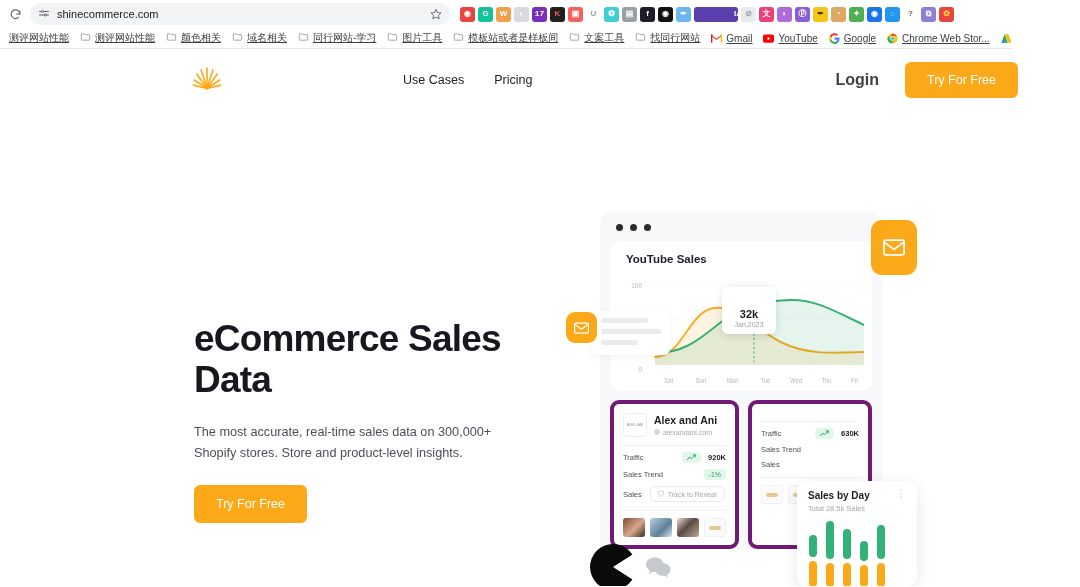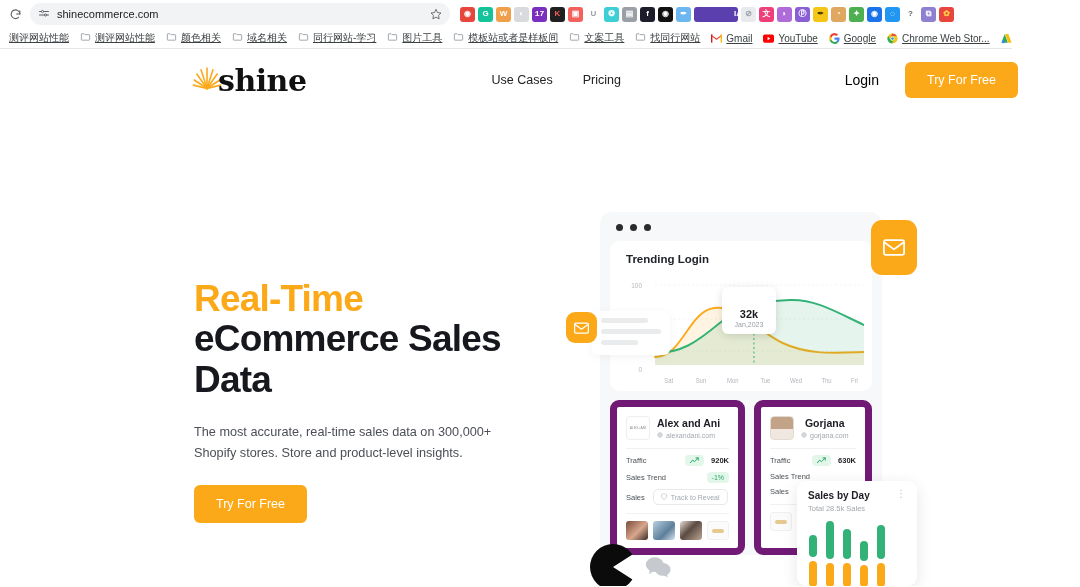--- a/index.html
+++ b/index.html
@@ -128,21 +128,21 @@
   .nav-link {
     font-size: 12.5px;
     color: #222;
   }
   .header-right {
     margin-left: auto;
     display: flex;
     align-items: center;
     gap: 26px;
   }
-  .login-link { font-size: 14px; color: #000000; }
+  .login-link { font-size: 16px; color: #404040; font-weight: bold; }
   .btn-orange {
     background: #FBA919;
     color: #fff;
     font-size: 12.5px;
     border: none;
     border-radius: 6px;
     padding: 11px 22px;
     cursor: pointer;
     font-family: "Liberation Sans", sans-serif;
   }
@@ -217,24 +217,23 @@
     min-width: 54px;
   }
   .tooltip .val { font-size: 11px; font-weight: 700; color: #1b1d22; margin-top: 16px; }
   .tooltip .lbl { font-size: 7px; color: #9aa0a6; margin-top: 1px; }
 
   
   .cards { display: flex; gap: 9px; margin: 9px 10px 0; }
   .store-card {
     flex: 1 1 0;
     background: #fff;
-    border: 7px solid #701a75;
+    border: 4px solid #701a75;
     border-radius: 9px;
     padding: 9px 9px 8px;
-    text-align: center;
   }
   .sc-head { display: flex; align-items: center; gap: 7px; }
   .sc-logo {
     width: 24px; height: 24px;
     border-radius: 4px;
     border: 1px solid #eceef0;
     background: #fff;
     flex: 0 0 auto;
     font-size: 3.4px;
     display:flex; align-items:center; justify-content:center;
@@ -534,54 +533,53 @@
             <line x1="20" y1="30" x2="27" y2="8"></line>
             <line x1="20" y1="30" x2="8" y2="13"></line>
             <line x1="20" y1="30" x2="32" y2="13"></line>
             <line x1="20" y1="30" x2="5" y2="20"></line>
             <line x1="20" y1="30" x2="35" y2="20"></line>
             <line x1="20" y1="30" x2="4" y2="26"></line>
             <line x1="20" y1="30" x2="36" y2="26"></line>
           </g>
         </svg>
       </span>
-      <span class="logo-text">shine</span>
     </div>
 
     <nav class="nav-center">
       <a class="nav-link">Use Cases</a>
       <a class="nav-link">Pricing</a>
     </nav>
 
     <div class="header-right">
       <a class="login-link">Login</a>
       <button class="btn-orange">Try For Free</button>
     </div>
   </div>
 
   <div class="hero">
     <h1>
-      <span class="accent">Real-Time</span><br>
+      <br>
       <span>eCommerce Sales</span><br>
       <span>Data</span>
     </h1>
     <p>The most accurate, real-time sales data on 300,000+ Shopify stores. Store and product-level insights.</p>
     <button class="cta">Try For Free</button>
   </div>
 
   <div class="mock">
     <div class="mock-window">
       <div class="dots">
         <span class="dot"></span>
         <span class="dot"></span>
         <span class="dot"></span>
       </div>
 
       <div class="panel">
-        <div class="panel-title">Trending Login</div>
+        <div class="panel-title">YouTube Sales</div>
 
         <div class="chart-area">
           <svg class="chart-svg" viewBox="0 0 266 112" preserveAspectRatio="none">
             <g stroke="#eef0f2" stroke-width="1" stroke-dasharray="2 3">
               <line x1="40" y1="12" x2="266" y2="12"></line>
               <line x1="40" y1="46" x2="266" y2="46"></line>
               <line x1="40" y1="78" x2="266" y2="78"></line>
             </g>
             <path d="M40 84 C 70 84, 76 38, 104 35 C 132 32, 150 58, 178 70 C 206 82, 232 80, 266 79 L266 92 L40 92 Z" fill="#FBA919" opacity="0.13"></path>
             <path d="M40 84 C 70 84, 76 38, 104 35 C 132 32, 150 58, 178 70 C 206 82, 232 80, 266 79" fill="none" stroke="#FBA919" stroke-width="2" stroke-linecap="round"></path>
@@ -662,36 +660,20 @@
           <div class="sc-div"></div>
           <div class="thumbs">
             <span class="thumb t1"></span>
             <span class="thumb t2"></span>
             <span class="thumb t3"></span>
             <span class="thumb t4"></span>
           </div>
         </div>
 
         <div class="store-card">
-          <div class="sc-head">
-            <div class="sc-logo brown"></div>
-            <div>
-              <div class="sc-name">Gorjana</div>
-              <div class="sc-dom">
-                <span>
-                  <svg width="6" height="6" viewBox="0 0 24 24" fill="none" stroke="#b3b8bd" stroke-width="2.4">
-                    <circle cx="12" cy="12" r="9"></circle>
-                      <line x1="3" y1="12" x2="21" y2="12"></line>
-                    <ellipse cx="12" cy="12" rx="4.2" ry="9"></ellipse>
-                    </svg>
-                </span>
-                <span>gorjana.com</span>
-              </div>
-            </div>
-          </div>
           <div class="sc-div"></div>
 
           <div class="sc-row">
             <span class="k">Traffic</span>
             <span class="spacer"></span>
             <span class="pill-green">
               <svg width="9" height="7" viewBox="0 0 24 18" fill="none" stroke="#28a765" stroke-width="2.6" stroke-linecap="round" stroke-linejoin="round">
                   <polyline points="1,15 7,8 12,12 22,2"></polyline>
                   <polyline points="16,2 22,2 22,8"></polyline>
                 </svg>

